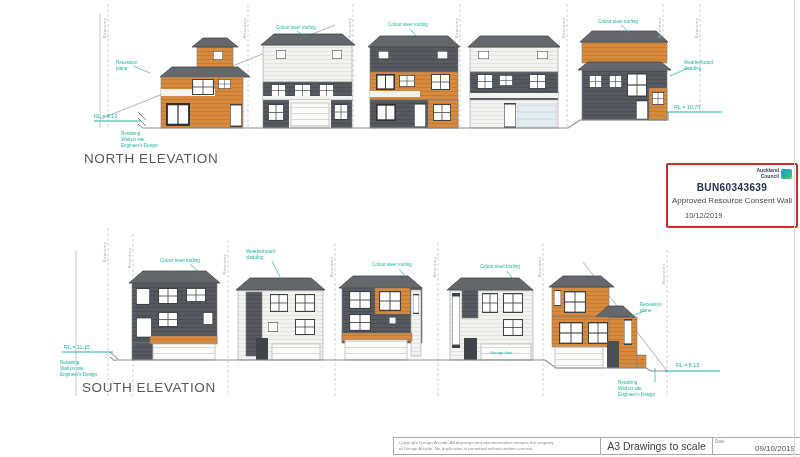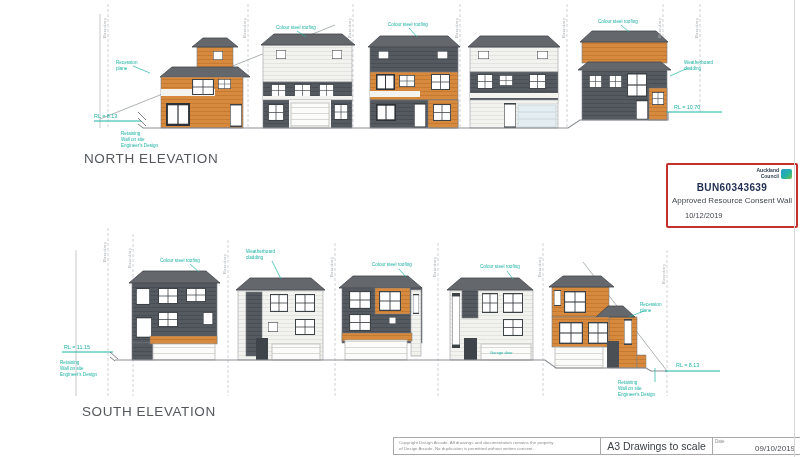--- a/index.html
+++ b/index.html
@@ -291,21 +291,21 @@
 <div class="rl" style="left:674px;top:104px;">RL = 10.70</div>
 <div class="note" style="left:121px;top:131px;width:44px;">Retaining
 Wall on site
 Engineer's Design</div>
 <div class="note" style="left:116px;top:60px;width:30px;">Recession plane</div>
 <div class="note" style="left:276px;top:25px;">Colour steel roofing</div>
 <div class="note" style="left:388px;top:22px;">Colour steel roofing</div>
 <div class="note" style="left:598px;top:19px;">Colour steel roofing</div>
 <div class="note" style="left:684px;top:60px;width:32px;">Weatherboard cladding</div>
 
-<div class="elev-title" style="left:82px;top:404px;">SOUTH ELEVATION</div>
+<div class="elev-title" style="left:82px;top:380px;">SOUTH ELEVATION</div>
 <div class="rl" style="left:64px;top:344px;">RL = 11.15</div>
 <div class="rl" style="left:676px;top:362px;">RL = 8.13</div>
 <div class="note" style="left:60px;top:360px;width:44px;">Retaining
 Wall on site
 Engineer's Design</div>
 <div class="note" style="left:618px;top:380px;width:44px;">Retaining
 Wall on site
 Engineer's Design</div>
 <div class="note" style="left:160px;top:258px;">Colour steel roofing</div>
 <div class="note" style="left:246px;top:249px;width:36px;">Weatherboard cladding</div>

